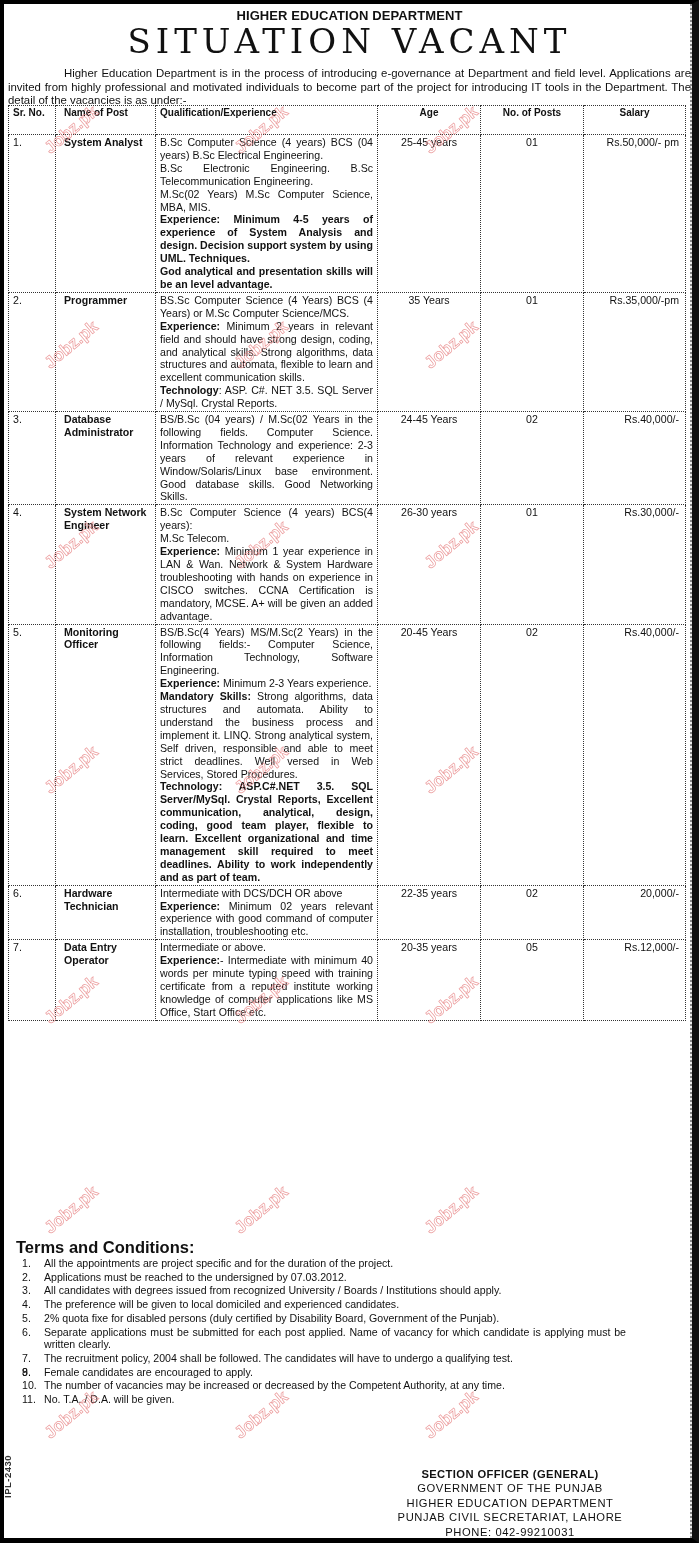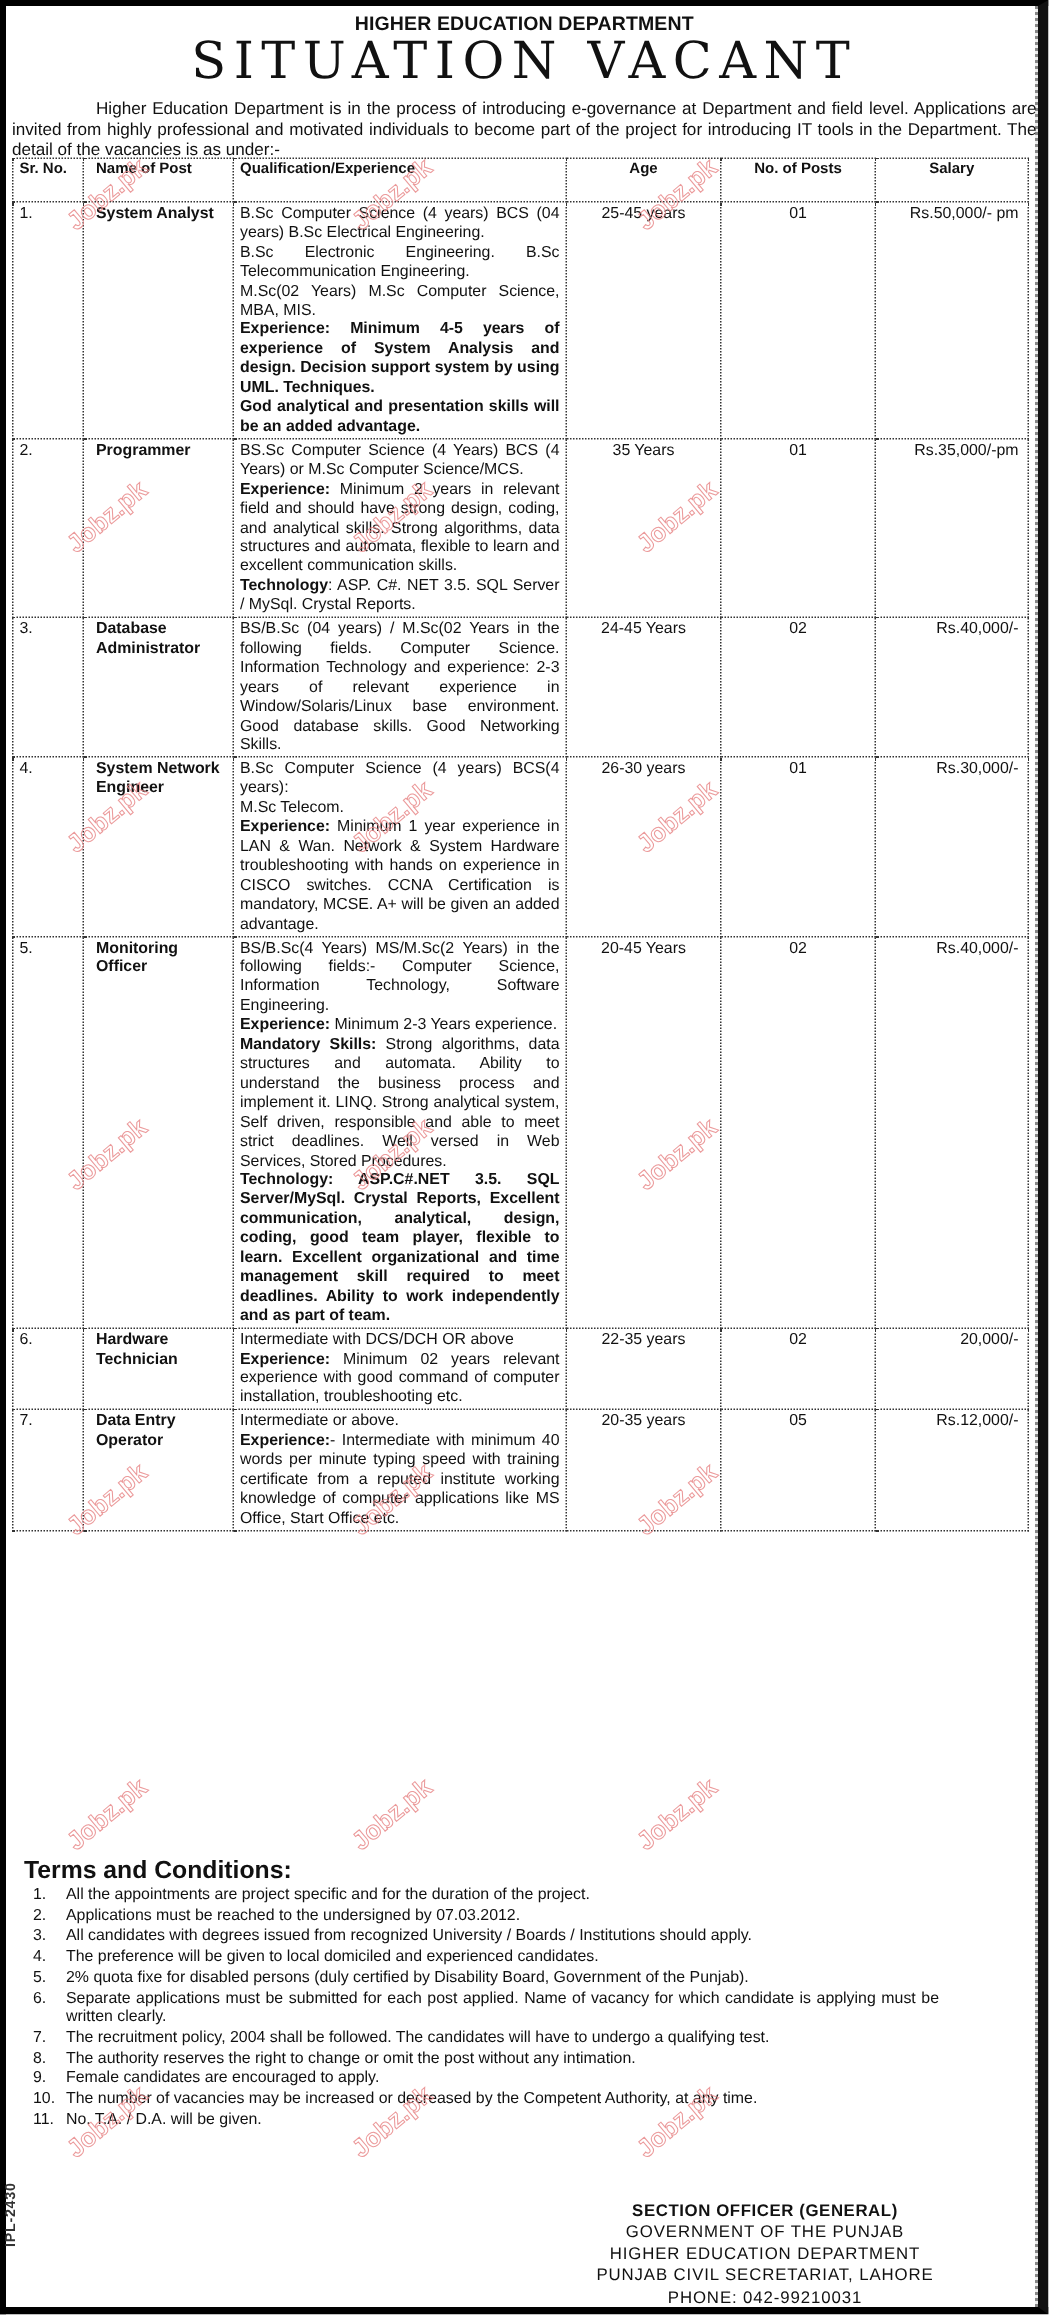--- a/index.html
+++ b/index.html
@@ -92,21 +92,21 @@
   </thead>
   <tbody id="rows">
       <tr>
         <td class="sr">1.</td>
         <td class="post">System Analyst</td>
         <td class="qual">
           <div>B.Sc Computer Science (4 years) BCS (04 years) B.Sc Electrical Engineering.</div>
           <div>B.Sc Electronic Engineering. B.Sc Telecommunication Engineering.</div>
           <div>M.Sc(02 Years) M.Sc Computer Science, MBA, MIS.</div>
           <div class="b">Experience: Minimum 4-5 years of experience of System Analysis and design. Decision support system by using UML. Techniques.</div>
-          <div class="b">God analytical and presentation skills will be an added advantage.</div>
+          <div class="b">God analytical and presentation skills will be an level advantage.</div>
         </td>
         <td class="age">25-45 years</td>
         <td class="num">01</td>
         <td class="sal">Rs.50,000/- pm</td>
       </tr>
       <tr>
         <td class="sr">2.</td>
         <td class="post">Programmer</td>
         <td class="qual">
           <div>BS.Sc Computer Science (4 Years) BCS (4 Years) or M.Sc Computer Science/MCS.</div>
@@ -180,21 +180,21 @@
 <div class="terms">
   <h2>Terms and Conditions:</h2>
   <ol id="terms-list">
       <li><span class="n">1.</span><span>All the appointments are project specific and for the duration of the project.</span></li>
       <li><span class="n">2.</span><span>Applications must be reached to the undersigned by 07.03.2012.</span></li>
       <li><span class="n">3.</span><span>All candidates with degrees issued from recognized University / Boards / Institutions should apply.</span></li>
       <li><span class="n">4.</span><span>The preference will be given to local domiciled and experienced candidates.</span></li>
       <li><span class="n">5.</span><span>2% quota fixe for disabled persons (duly certified by Disability Board, Government of the Punjab).</span></li>
       <li><span class="n">6.</span><span>Separate applications must be submitted for each post applied. Name of vacancy for which candidate is applying must be written clearly.</span></li>
       <li><span class="n">7.</span><span>The recruitment policy, 2004 shall be followed. The candidates will have to undergo a qualifying test.</span></li>
-      <li><span class="n">8.</span><span>The authority reserves the right to change or omit the post without any intimation.</span></li>
+      <li><span class="n">8.</span></li>
       <li><span class="n">9.</span><span>Female candidates are encouraged to apply.</span></li>
       <li><span class="n">10.</span><span>The number of vacancies may be increased or decreased by the Competent Authority, at any time.</span></li>
       <li><span class="n">11.</span><span>No. T.A. / D.A. will be given.</span></li>
     </ol>
 </div>
 
 <div class="sign">
   <div class="b">SECTION OFFICER (GENERAL)</div>
   <div>GOVERNMENT OF THE PUNJAB</div>
   <div>HIGHER EDUCATION DEPARTMENT</div>

